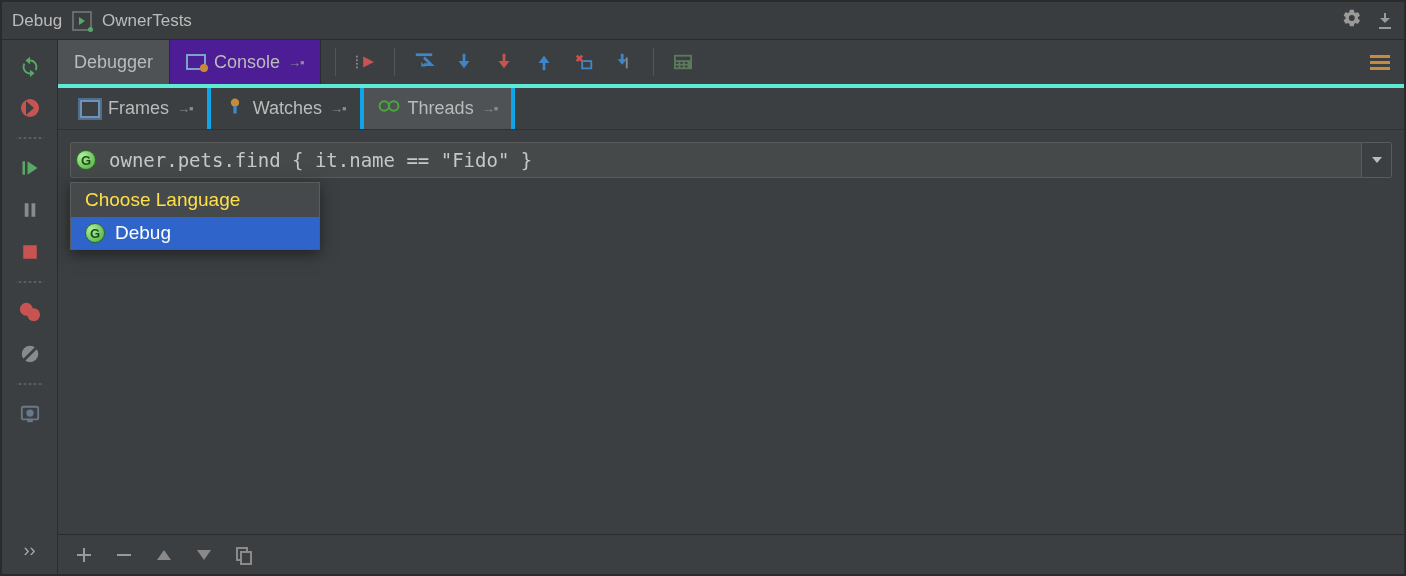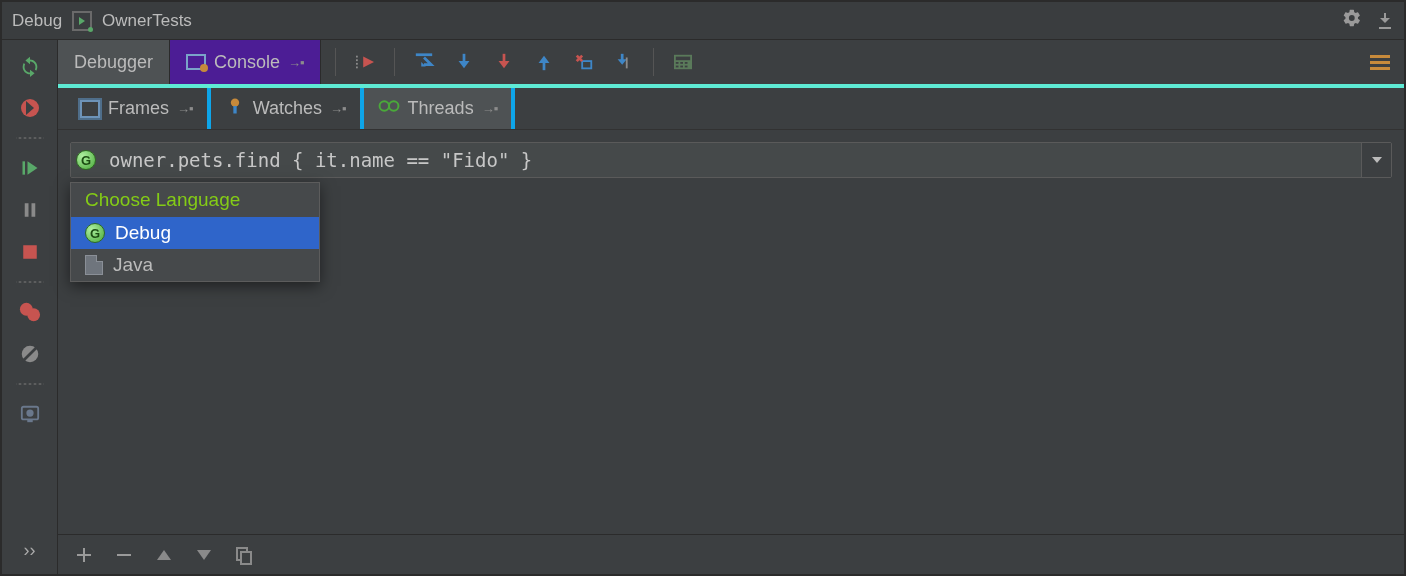--- a/index.html
+++ b/index.html
@@ -166,21 +166,21 @@
     position: absolute;
     left: 12px;
     top: 52px;
     width: 250px;
     background: #46494b;
     border: 1px solid #5c5c5c;
     box-shadow: 0 4px 14px rgba(0,0,0,0.5);
     font-size: 19px;
   }
   .lang-popup .hdr {
-    padding: 6px 14px; color: #84cc16;
+    padding: 6px 14px; color: #fde047;
   }
   .lang-popup .item {
     display:flex; align-items:center; gap:10px;
     padding: 5px 14px; cursor:pointer;
   }
   .lang-popup .item.selected {
     background: #2f65ca; color:#ffffff;
   }
   .java-badge {
     width:18px; height:20px; border:1px solid #8a8f97; background:#6f757d;
@@ -413,24 +413,20 @@
             </svg>
         </div>
       </div>
 
       <div class="lang-popup">
         <div class="hdr">Choose Language</div>
         <div class="item selected">
           <span class="g-badge">G</span>
           <span>Debug</span>
         </div>
-        <div class="item">
-          <span class="java-badge"></span>
-          <span>Java</span>
-        </div>
       </div>
     </div>
 
     <div class="footer">
       <div class="fbtn">
         <svg width="16" height="16" viewBox="0 0 16 16">
             <rect x="7" y="1" width="2" height="14" fill="#9a9a9a"></rect>
             <rect x="1" y="7" width="14" height="2" fill="#9a9a9a"></rect>
           </svg>
       </div>

